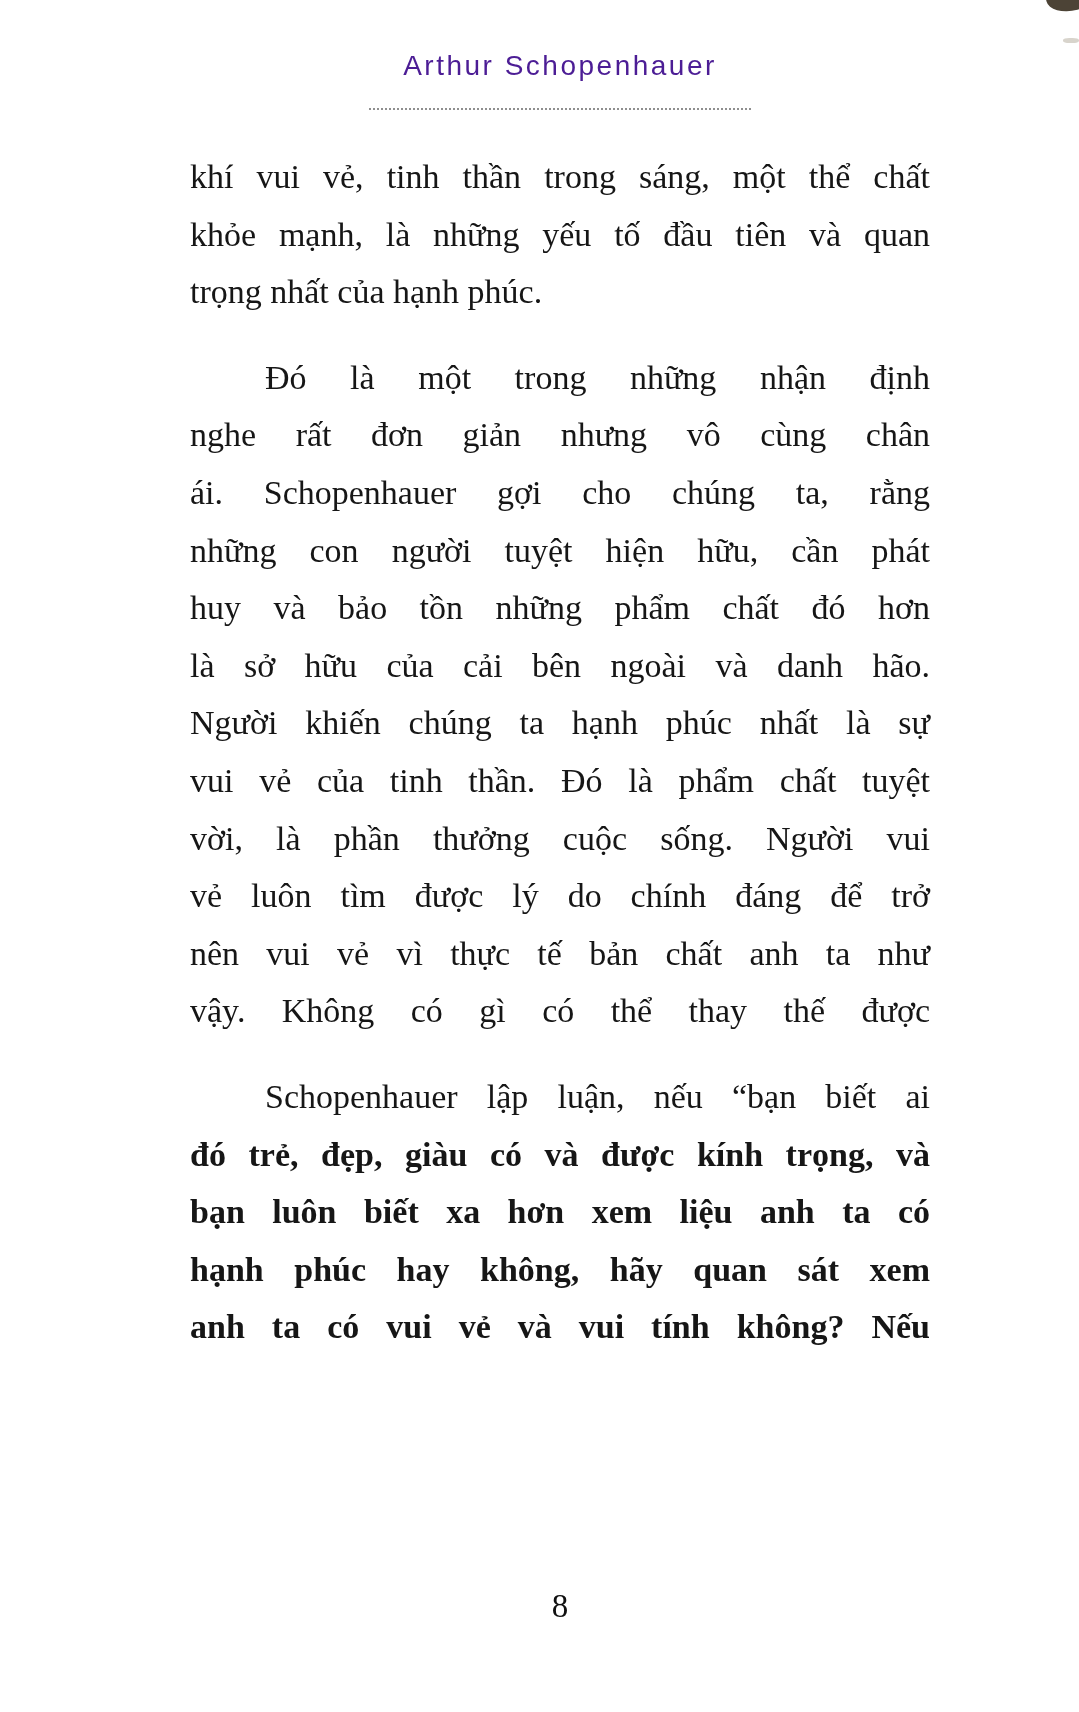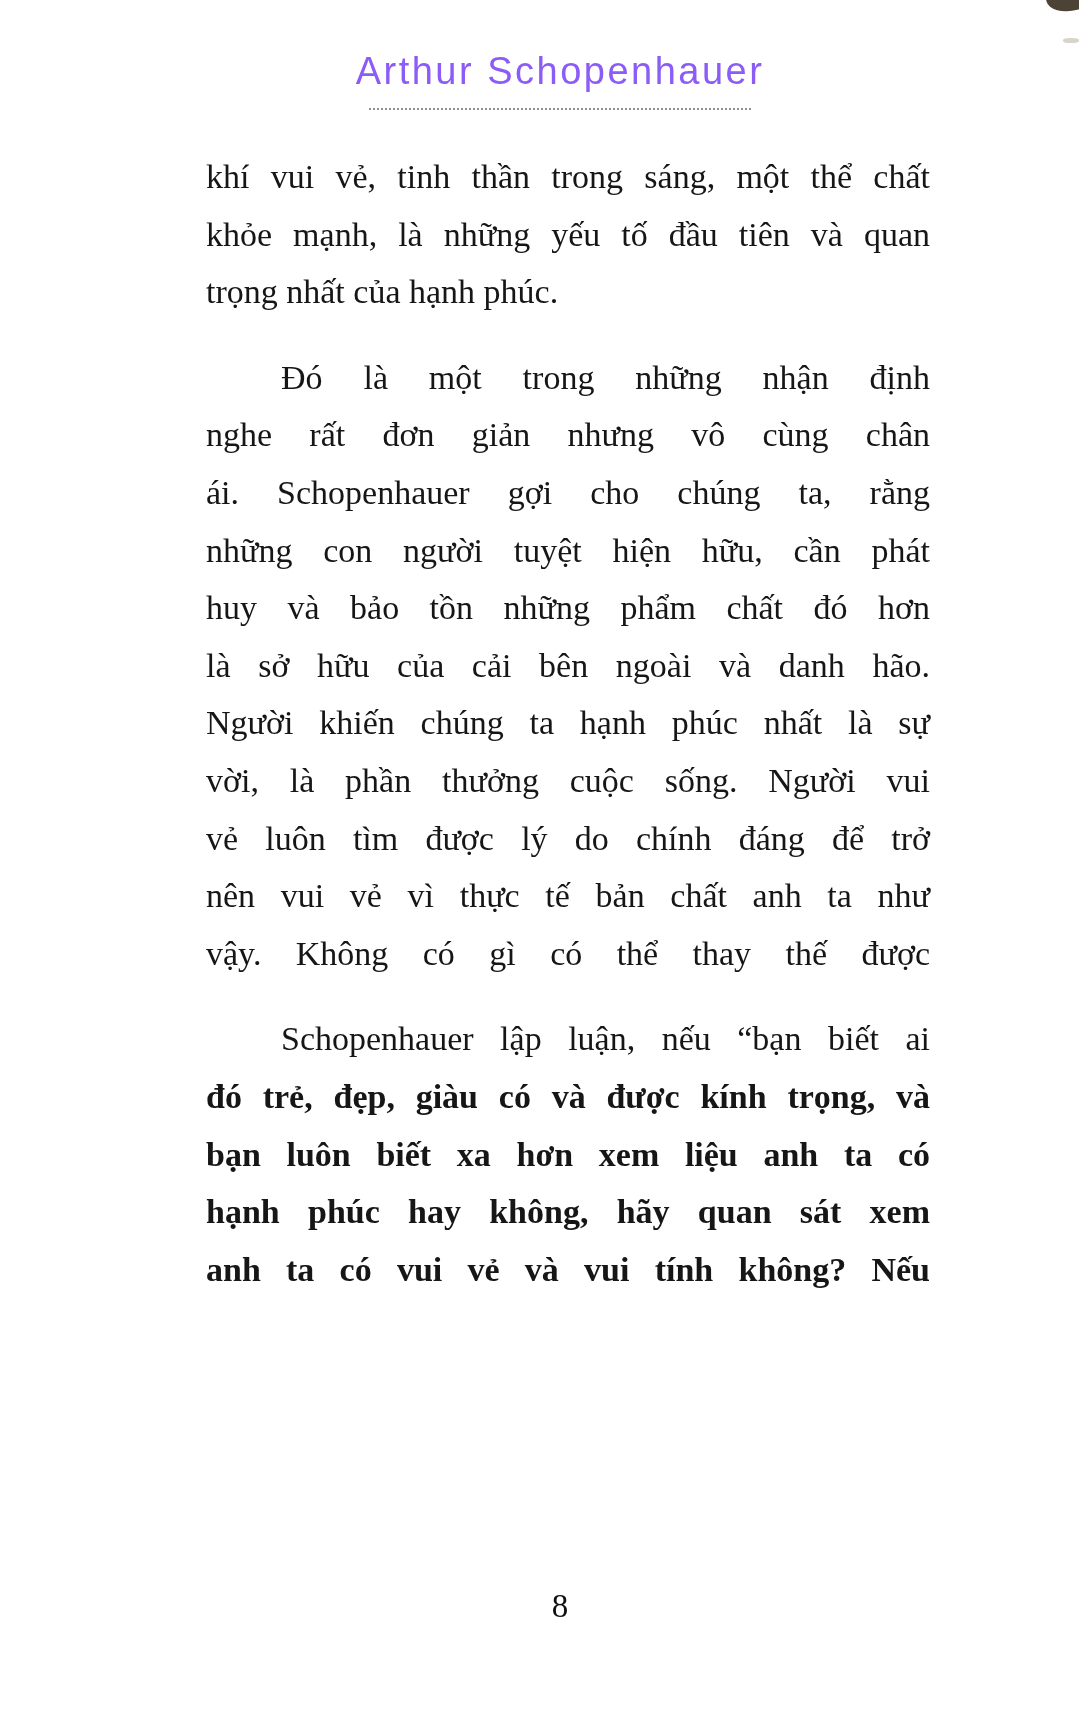--- a/index.html
+++ b/index.html
@@ -16,23 +16,23 @@
     overflow: hidden;
   }
 
   
   .running-header {
     position: absolute;
     top: 50px; left: 190px; width: 740px;
     text-align: center;
     font-family: "Liberation Sans", sans-serif;
     font-weight: 400;
-    font-size: 38px;
+    font-size: 28px;
     letter-spacing: 2.5px;
-    color: #8b5cf6;
+    color: #4c1d95;
   }
   .dotted-rule-wrap {
     position: absolute;
     top: 108px; left: 190px; width: 740px;
     text-align: center;
   }
   .dotted-rule {
     display: inline-block;
     width: 382px; height: 0;
     border-top: 2px dotted #8f8f8f;
@@ -40,21 +40,21 @@
   }
 
   
   .body-text {
     position: absolute;
     top: 148px; left: 190px; width: 740px;
     font-size: 34px;
     line-height: 57.6px;
     color: #161616;
   }
-  .para { margin: 0 0 28px 16px; }
+  .para { margin: 0 0 28px 0; }
   .para:last-child { margin-bottom: 0; }
   .ln {
     text-align: justify;
     -moz-text-align-last: justify;
     text-align-last: justify;
   }
   .ln.end {
     -moz-text-align-last: left;
     text-align-last: left;
   }
@@ -107,20 +107,21 @@
     </div>
 
     <div class="para">
       <div class="ln first">Đó là một trong những nhận định</div>
       <div class="ln">nghe rất đơn giản nhưng vô cùng chân</div>
       <div class="ln">ái. Schopenhauer gợi cho chúng ta, rằng</div>
       <div class="ln">những con người tuyệt hiện hữu, cần phát</div>
       <div class="ln">huy và bảo tồn những phẩm chất đó hơn</div>
       <div class="ln">là sở hữu của cải bên ngoài và danh hão.</div>
       <div class="ln">Người khiến chúng ta hạnh phúc nhất là sự</div>
+      <div class="ln">vui vẻ của tinh thần. Đó là phẩm chất tuyệt</div>
       <div class="ln">vời, là phần thưởng cuộc sống. Người vui</div>
       <div class="ln">vẻ luôn tìm được lý do chính đáng để trở</div>
       <div class="ln">nên vui vẻ vì thực tế bản chất anh ta như</div>
       <div class="ln">vậy. Không có gì có thể thay thế được</div>
     </div>
 
     <div class="para">
       <div class="ln first">Schopenhauer lập luận, nếu “bạn biết ai</div>
       <div class="ln bold">đó trẻ, đẹp, giàu có và được kính trọng, và</div>
       <div class="ln bold">bạn luôn biết xa hơn xem liệu anh ta có</div>

